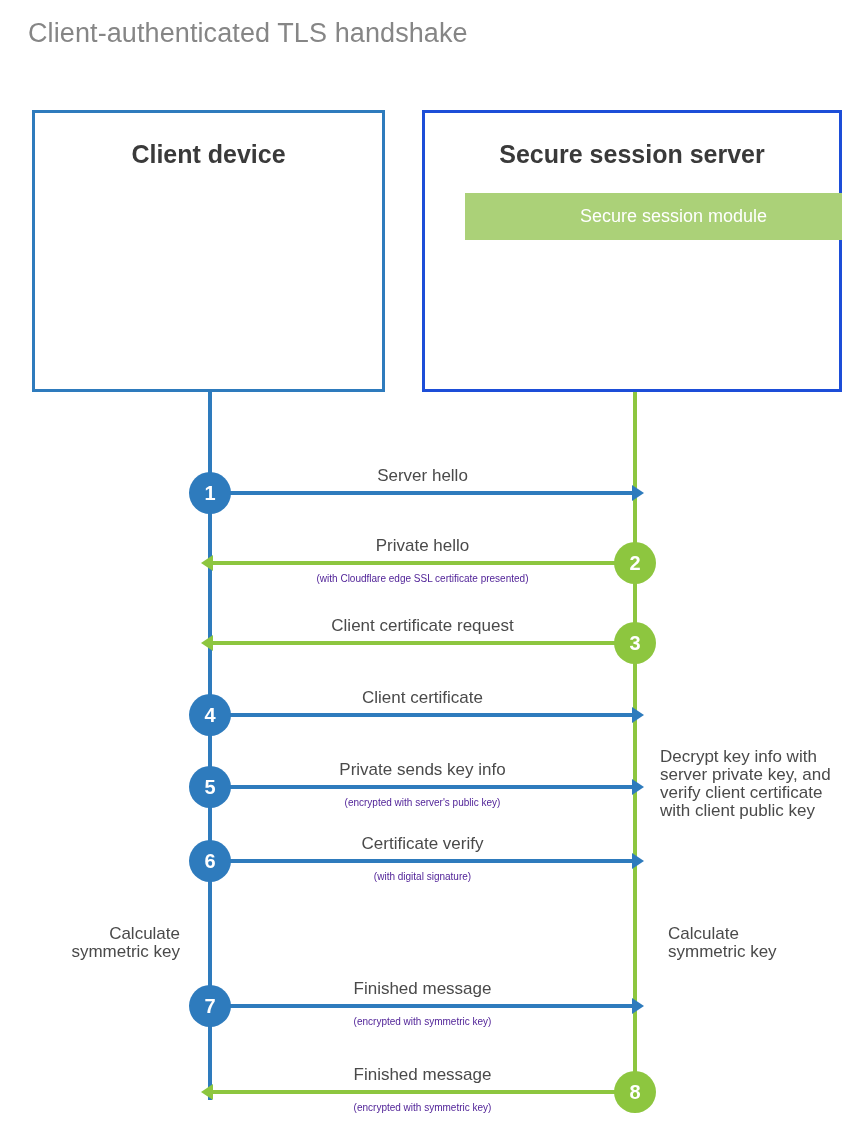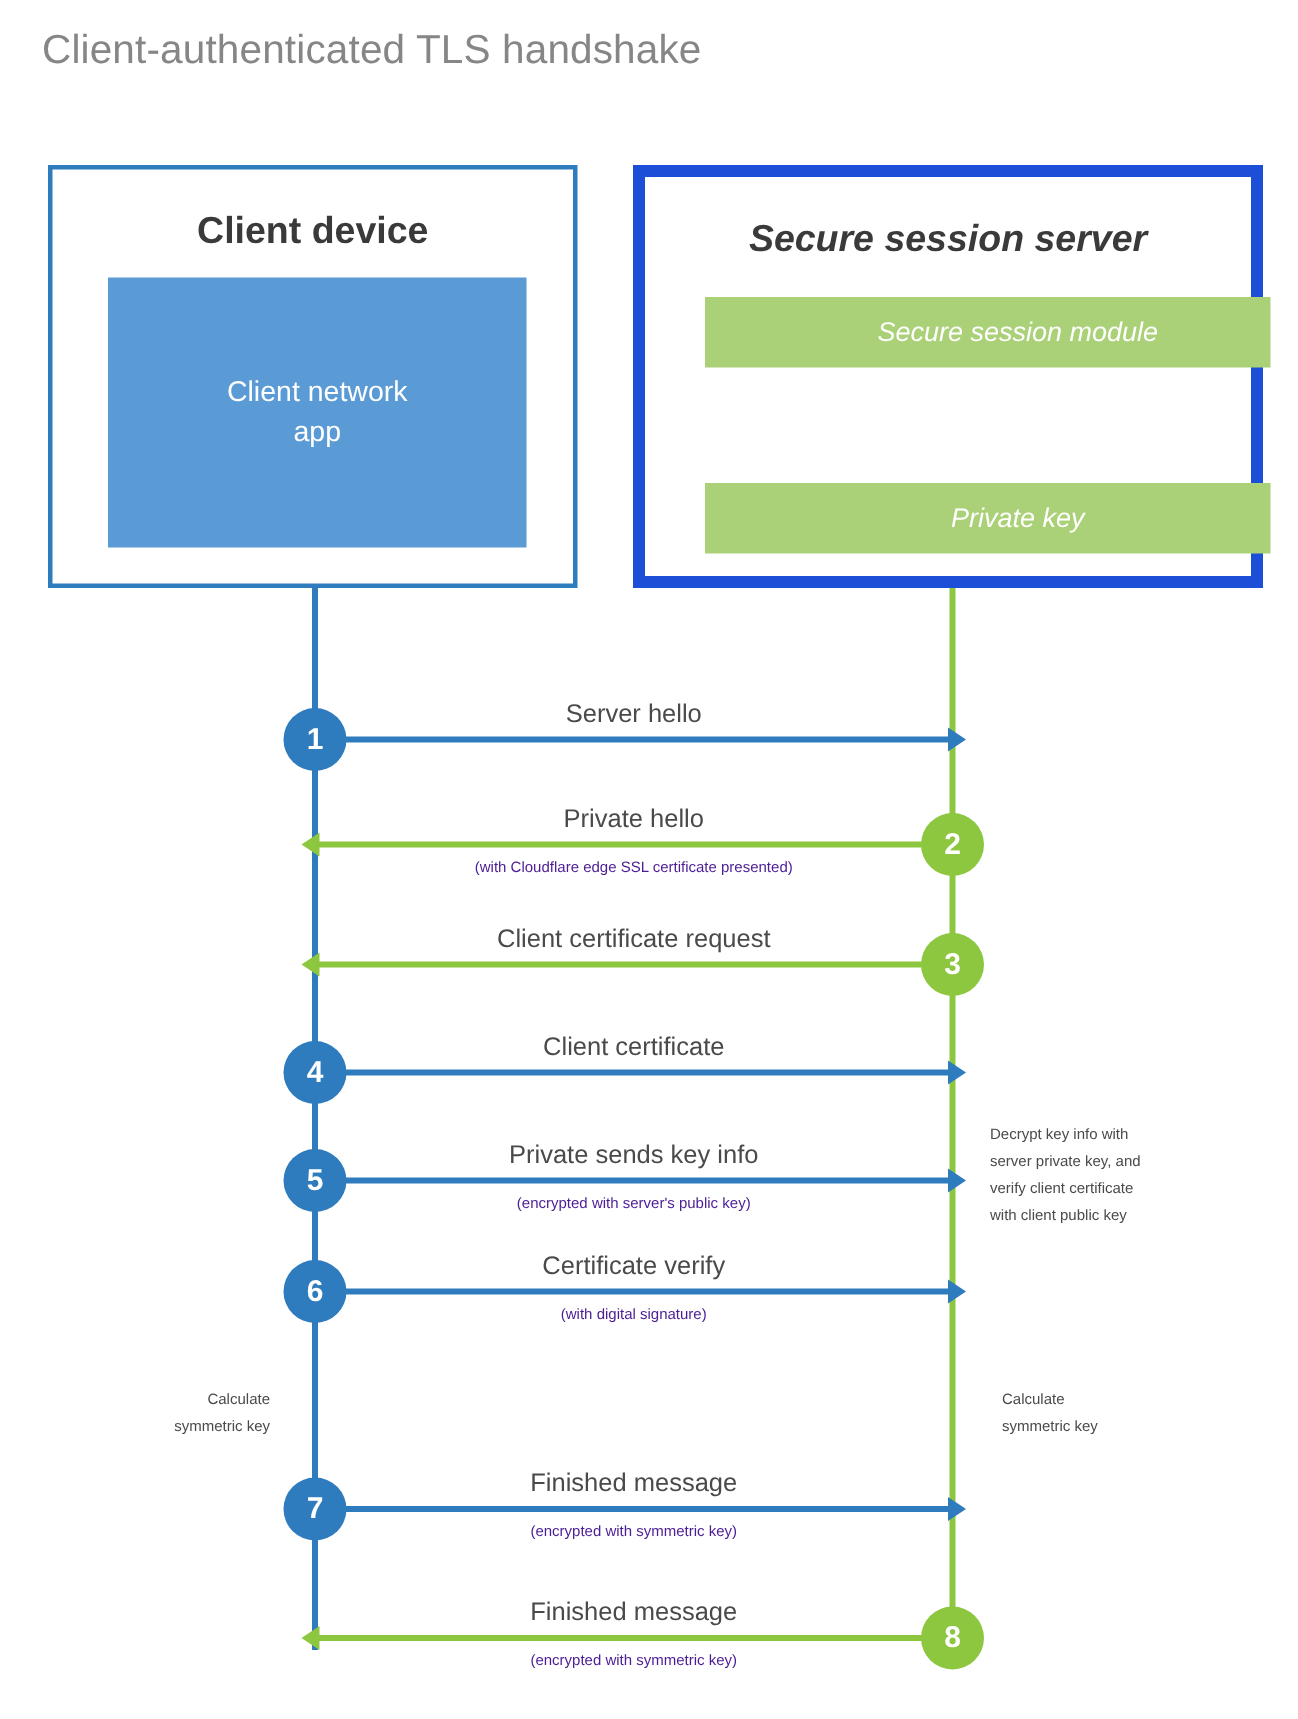--- a/index.html
+++ b/index.html
@@ -39,22 +39,21 @@
     top: 110px;
     width: 353px;
     height: 282px;
     border: 3px solid #2e7bbd;
   }
   #server-box {
     left: 422px;
     top: 110px;
     width: 420px;
     height: 282px;
-    border: 8px solid #1d4ed8;
-    font-style: italic;
+    border: 3px solid #1d4ed8;
   }
   .actor-title {
     position: absolute;
     left: 0;
     right: 0;
     top: 27px;
     text-align: center;
     font-size: 25px;
     font-weight: bold;
     color: #3a3a3a;
@@ -166,41 +165,39 @@
     position: absolute;
     text-align: center;
     font-size: 10px;
     color: #4c1d95;
     white-space: nowrap;
   }
 
   
   .side-note {
     position: absolute;
-    font-size: 10px;
+    font-size: 17px;
     line-height: 18px;
     color: #4a4a4a;
   }
   .side-note.left  { text-align: right; }
   .side-note.right { text-align: left; }
 </style>
 </head>
 <body>
 
 <div class="page-title">Client-authenticated TLS handshake</div>
 
 <div class="actor-box" id="client-box">
   <div class="actor-title">Client device</div>
-  <div class="client-app">Client network<br>app</div>
 </div>
 
 <div class="actor-box" id="server-box">
   <div class="actor-title">Secure session server</div>
   <div class="server-bar b0">Secure session module</div>
-  <div class="server-bar b2">Private key</div>
 </div>
 
 <div class="lifeline" id="client-lifeline"></div>
 <div class="lifeline" id="server-lifeline"></div>
 
 <div id="steps-layer">
     <div class="arrow blue to-right" style="left: 210px; width: 423px; top: 491px;">
       <span class="head"></span>
     </div>
     <div class="step-circle blue" style="left: 189px; top: 472px;">1</div>

